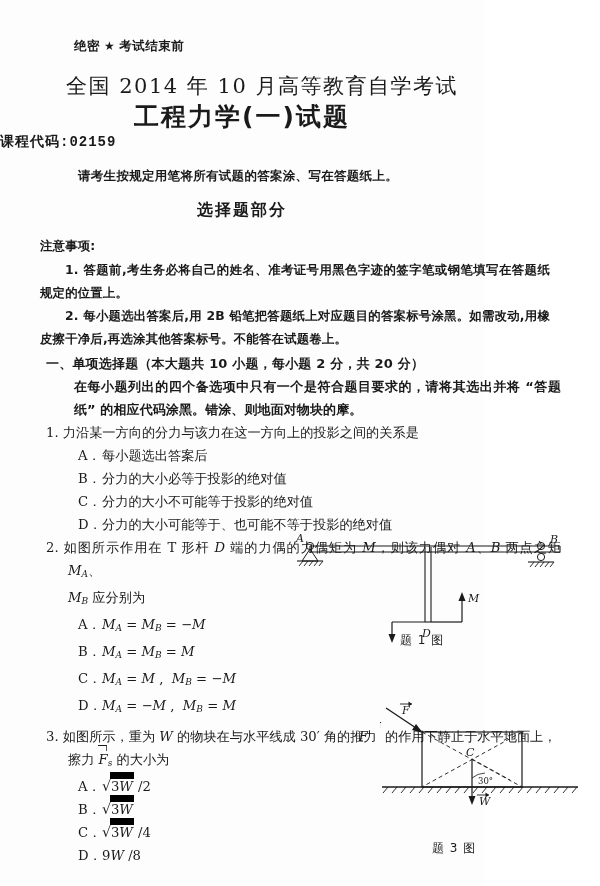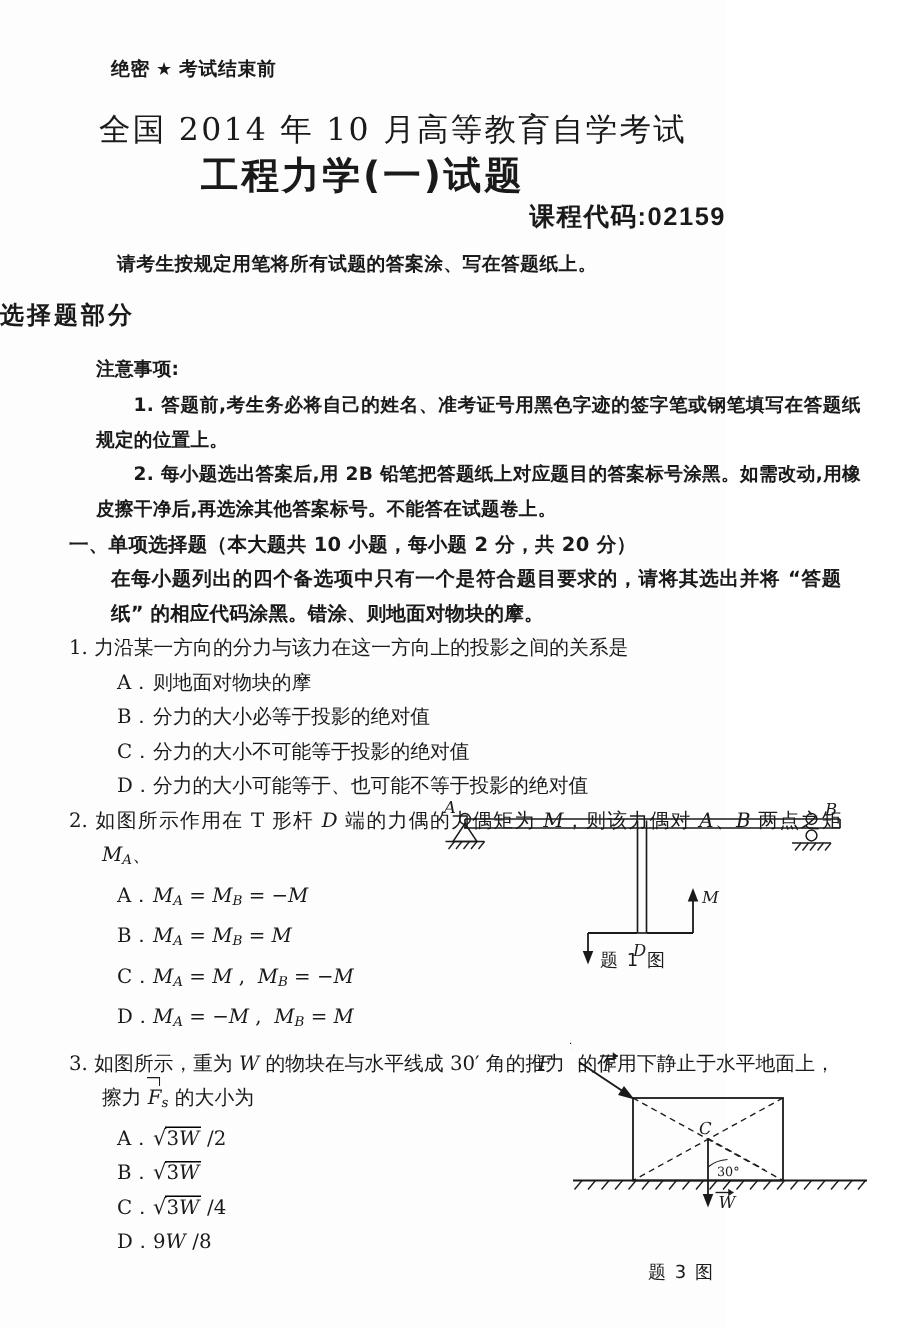--- a/index.html
+++ b/index.html
@@ -55,53 +55,54 @@
     font-family: "DejaVu Sans", "Liberation Sans", sans-serif;
     font-size: 25px;
     font-weight: bold;
     letter-spacing: 2px;
     white-space: nowrap;
   }
   .title-3 {
     position: absolute;
     left: 0; right: 0;
     top: 133px;
-    text-align: right;
-    font-family: Liberation Sans, sans-serif;
-    font-size: 17px;
+    text-align: left;
+    font-family: Liberation Mono, monospace;
+    font-size: 14px;
     font-weight: bold;
     letter-spacing: 1px;
     white-space: nowrap;
   }
 
   .instruction {
     position: absolute;
     left: 78px;
     top: 168px;
     font-family: "DejaVu Sans", "Liberation Sans", sans-serif;
     font-size: 12.5px;
     font-weight: bold;
     letter-spacing: 0.3px;
     white-space: nowrap;
   }
 
   .section-heading {
     position: absolute;
     left: 0; right: 0;
     top: 200px;
+    text-align: center;
     font-family: Liberation Mono, monospace;
     font-size: 16px;
     font-weight: bold;
     letter-spacing: 2px;
   }
 
   
   .notes {
     position: absolute;
-    left: 64px;
+    left: 40px;
     top: 234px;
     width: 510px;
     font-family: "DejaVu Sans", "Liberation Sans", sans-serif;
     font-size: 12.4px;
     font-weight: bold;
     line-height: 23px;
     letter-spacing: 0.2px;
   }
   .notes .note-title { margin-bottom: 1px; }
   .notes p { margin: 0; text-indent: 25px; text-align: justify; }
@@ -165,21 +166,21 @@
     position: absolute;
     left: -1px; right: 1px; top: -3px;
     height: 5px;
     border-top: 1px solid #1a1a1a;
     border-right: 1px solid #1a1a1a;
     transform: skewX(0deg);
     clip-path: polygon(0 0, 100% 0, 100% 100%, 92% 100%, 92% 18%, 0 18%);
   }
   .rad { display: inline-block; white-space: nowrap; }
   .rad .sym { font-size: 14px; }
-  .rad .bar { border-top: 1px solid #000000; padding: 0 1px; margin-left: -1px; }
+  .rad .bar { border-top: 7px solid #000000; padding: 0 1px; margin-left: -1px; }
 
   
   .fig { position: absolute; }
   .fig-cap {
     position: absolute;
     font-family: "DejaVu Sans", "Liberation Sans", sans-serif;
     font-size: 12px;
     letter-spacing: 1px;
     white-space: nowrap;
   }
@@ -215,31 +216,34 @@
   <div class="qsection">
     <div class="sec-title">一、单项选择题（本大题共 10 小题，每小题 2 分，共 20 分）</div>
     <div class="sec-sub">在每小题列出的四个备选项中只有一个是符合题目要求的，请将其选出并将 “答题纸” 的相应代码涂黑。错涂、则地面对物块的摩。</div>
 
     <div class="q">
       <div class="q-stem">
         <span>1.</span>
         <span>力沿某一方向的分力与该力在这一方向上的投影之间的关系是</span>
       </div>
       <div class="opts">
-        <div class="opt"><span class="lbl">A．</span><span>则地面对物块的摩</span></div>
+        <div class="opt"><span class="lbl">A．</span><span>每小题选出答案后</span></div>
         <div class="opt"><span class="lbl">B．</span><span>分力的大小必等于投影的绝对值</span></div>
         <div class="opt"><span class="lbl">C．</span><span>分力的大小不可能等于投影的绝对值</span></div>
         <div class="opt"><span class="lbl">D．</span><span>分力的大小可能等于、也可能不等于投影的绝对值</span></div>
       </div>
     </div>
 
     <div class="q">
       <div class="q-stem">
         <span>2.</span>
         <span>如图所示作用在 T 形杆 </span><i class="v">D</i><span> 端的力偶的力偶矩为 </span><i class="v">M</i><span>，则该力偶对 </span><i class="v">A</i><span>、</span><i class="v">B</i><span> 两点之矩 </span><i class="v">M</i><span class="sub">A</span><span>、</span>
+      </div>
+      <div class="q-stem no-indent" style="padding-left:22px">
+        <i class="v">M</i><span class="sub">B</span><span> 应分别为</span>
       </div>
       <div class="opts">
         <div class="opt"><span class="lbl">A．</span><span><i class="v">M</i><span class="sub">A</span> = <i class="v">M</i><span class="sub">B</span> = −<i class="v">M</i></span></div>
         <div class="opt"><span class="lbl">B．</span><span><i class="v">M</i><span class="sub">A</span> = <i class="v">M</i><span class="sub">B</span> = <i class="v">M</i></span></div>
         <div class="opt"><span class="lbl">C．</span><span><i class="v">M</i><span class="sub">A</span> = <i class="v">M</i> ,&nbsp;&nbsp;<i class="v">M</i><span class="sub">B</span> = −<i class="v">M</i></span></div>
         <div class="opt"><span class="lbl">D．</span><span><i class="v">M</i><span class="sub">A</span> = −<i class="v">M</i> ,&nbsp;&nbsp;<i class="v">M</i><span class="sub">B</span> = <i class="v">M</i></span></div>
       </div>
     </div>
 
     <div class="q" style="margin-top:4px">

